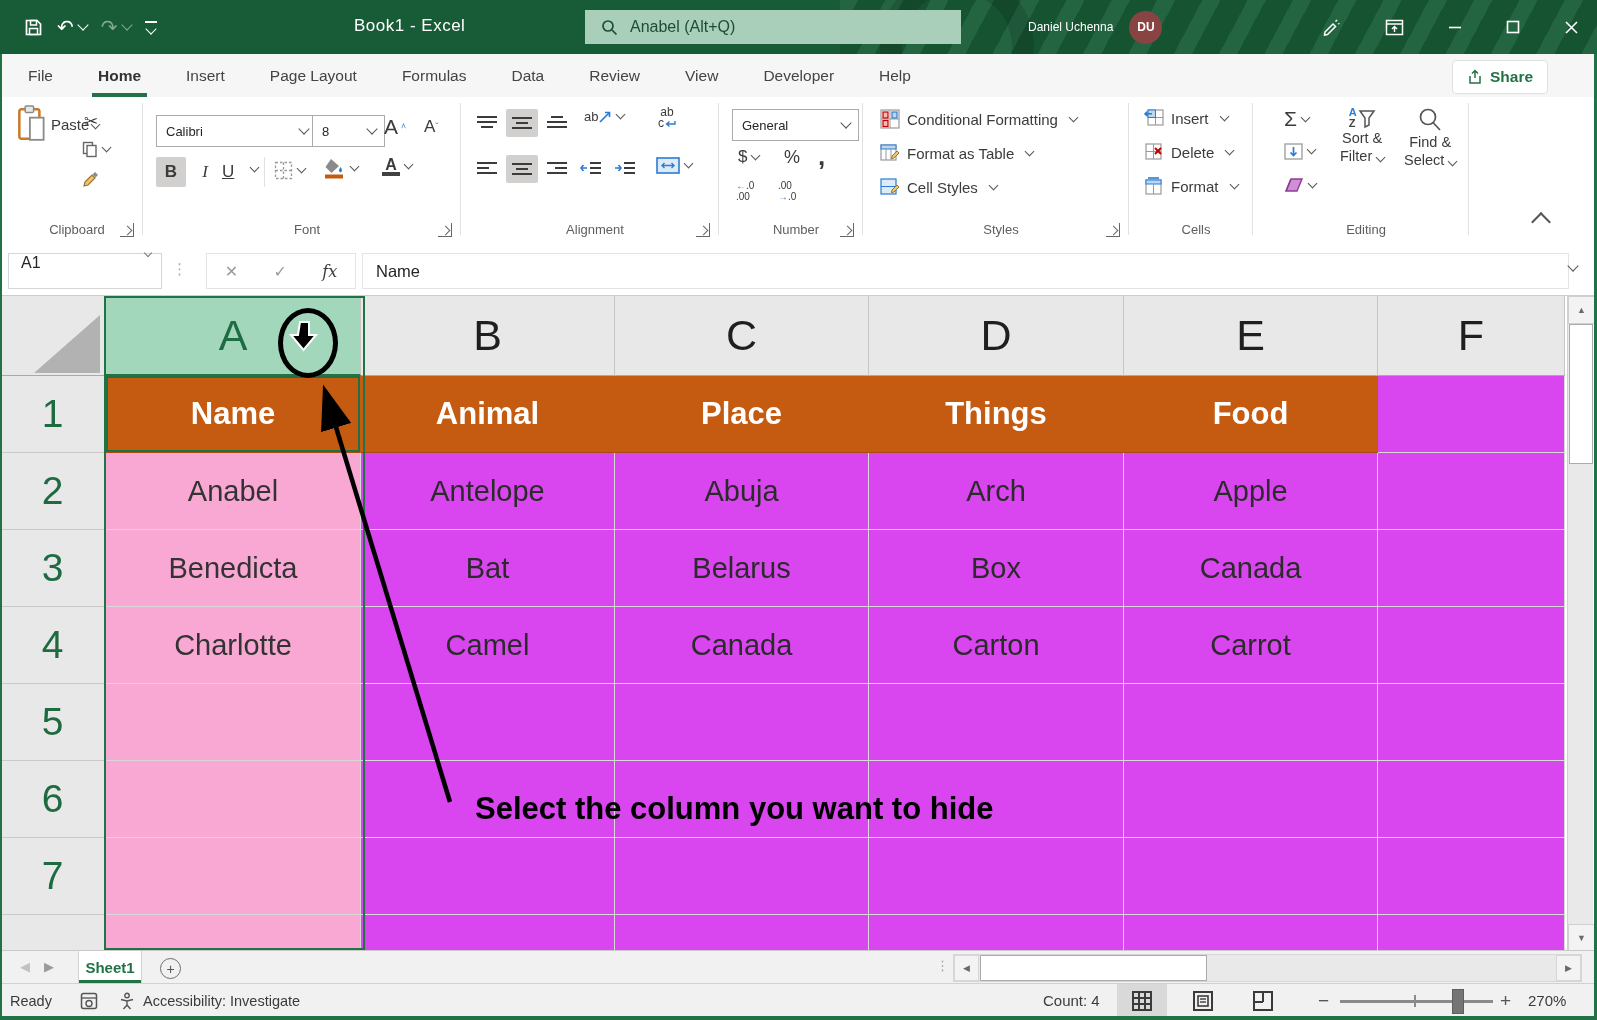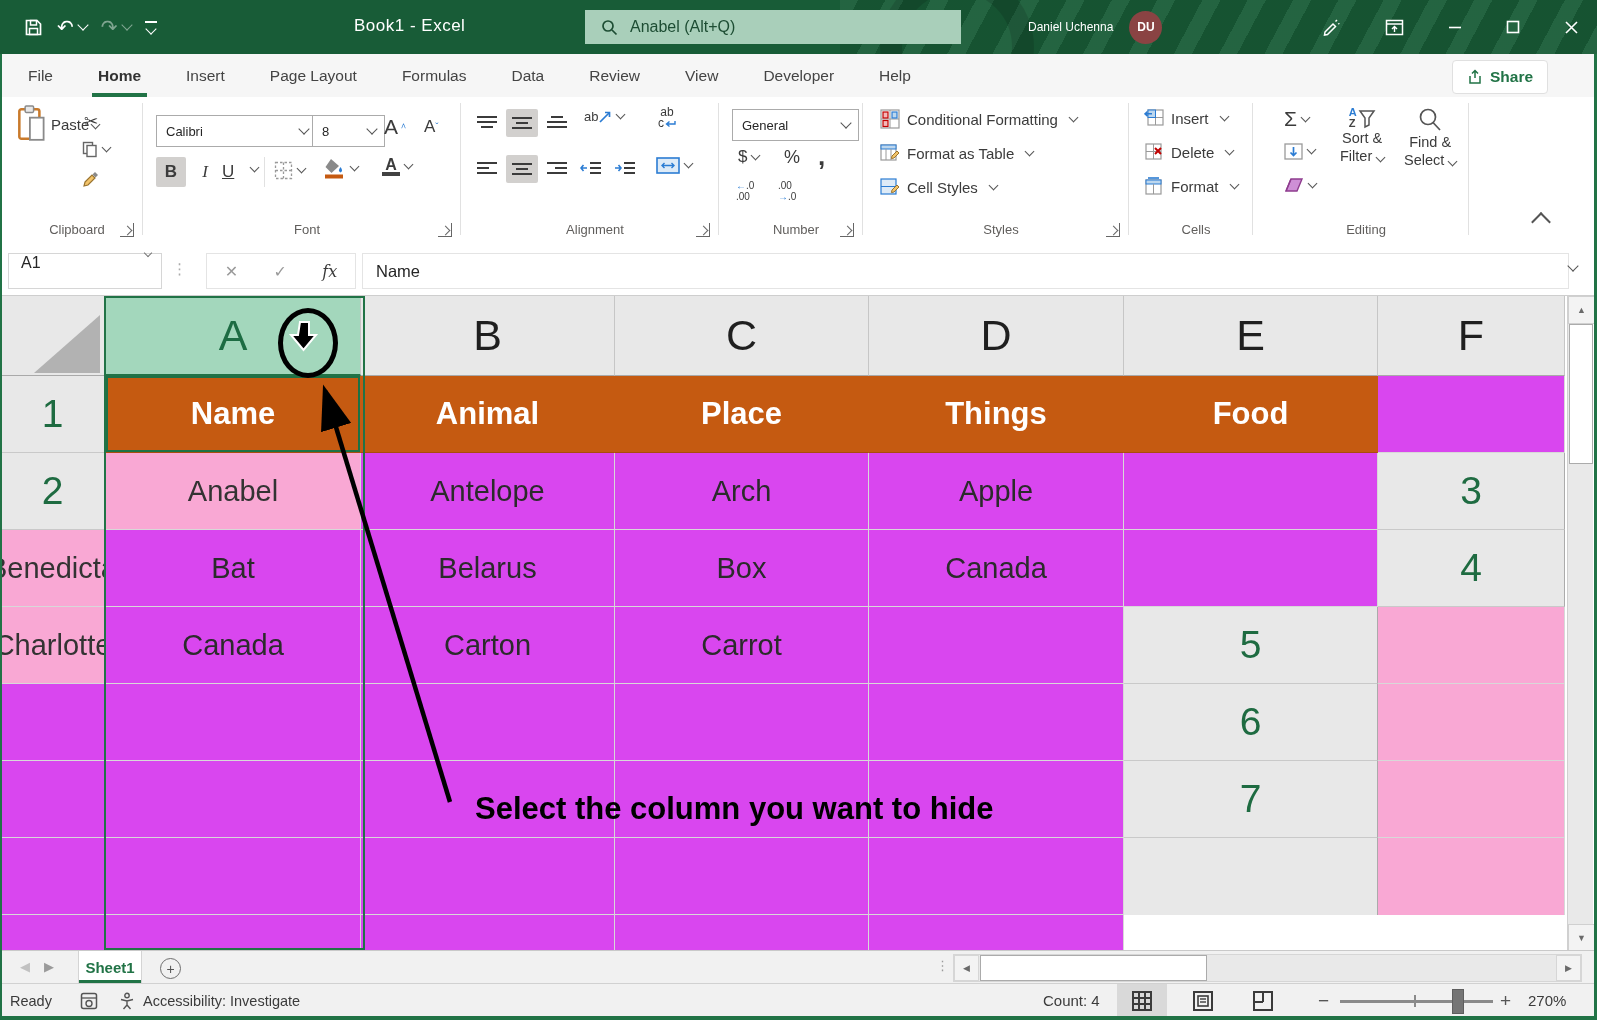--- a/index.html
+++ b/index.html
@@ -552,32 +552,34 @@
       <div class="rh">1</div>
       <div class="c orange a1">Name</div>
       <div class="c orange">Animal</div>
       <div class="c orange">Place</div>
       <div class="c orange">Things</div>
       <div class="c orange">Food</div>
       <div class="c"></div>
       <div class="rh">2</div>
       <div class="c gray">Anabel</div>
       <div class="c">Antelope</div>
+      <div class="c">Abuja</div>
       <div class="c">Arch</div>
       <div class="c">Apple</div>
       <div class="c"></div>
       <div class="rh">3</div>
       <div class="c gray">Benedicta</div>
       <div class="c">Bat</div>
       <div class="c">Belarus</div>
       <div class="c">Box</div>
       <div class="c">Canada</div>
       <div class="c"></div>
       <div class="rh">4</div>
       <div class="c gray">Charlotte</div>
+      <div class="c">Camel</div>
       <div class="c">Canada</div>
       <div class="c">Carton</div>
       <div class="c">Carrot</div>
       <div class="c"></div>
       <div class="rh">5</div>
       <div class="c gray"></div>
       <div class="c"></div>
       <div class="c"></div>
       <div class="c"></div>
       <div class="c"></div>

